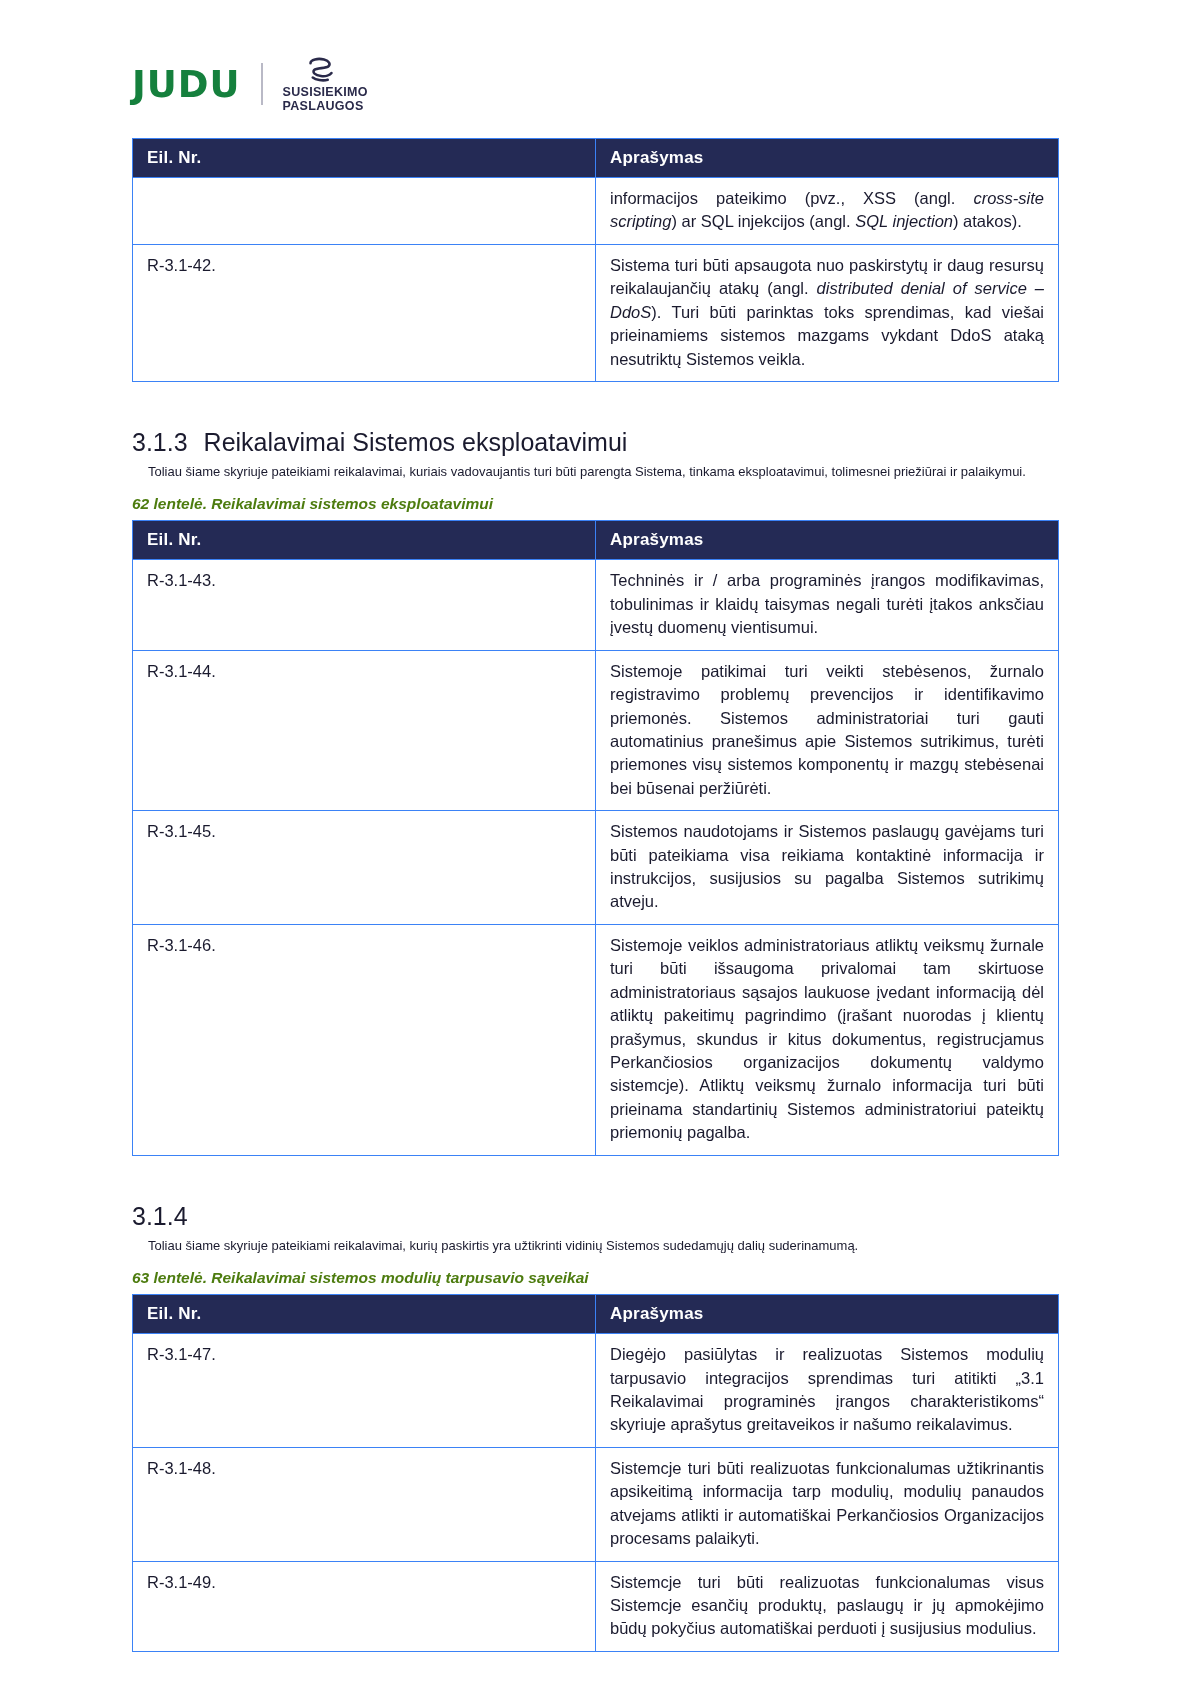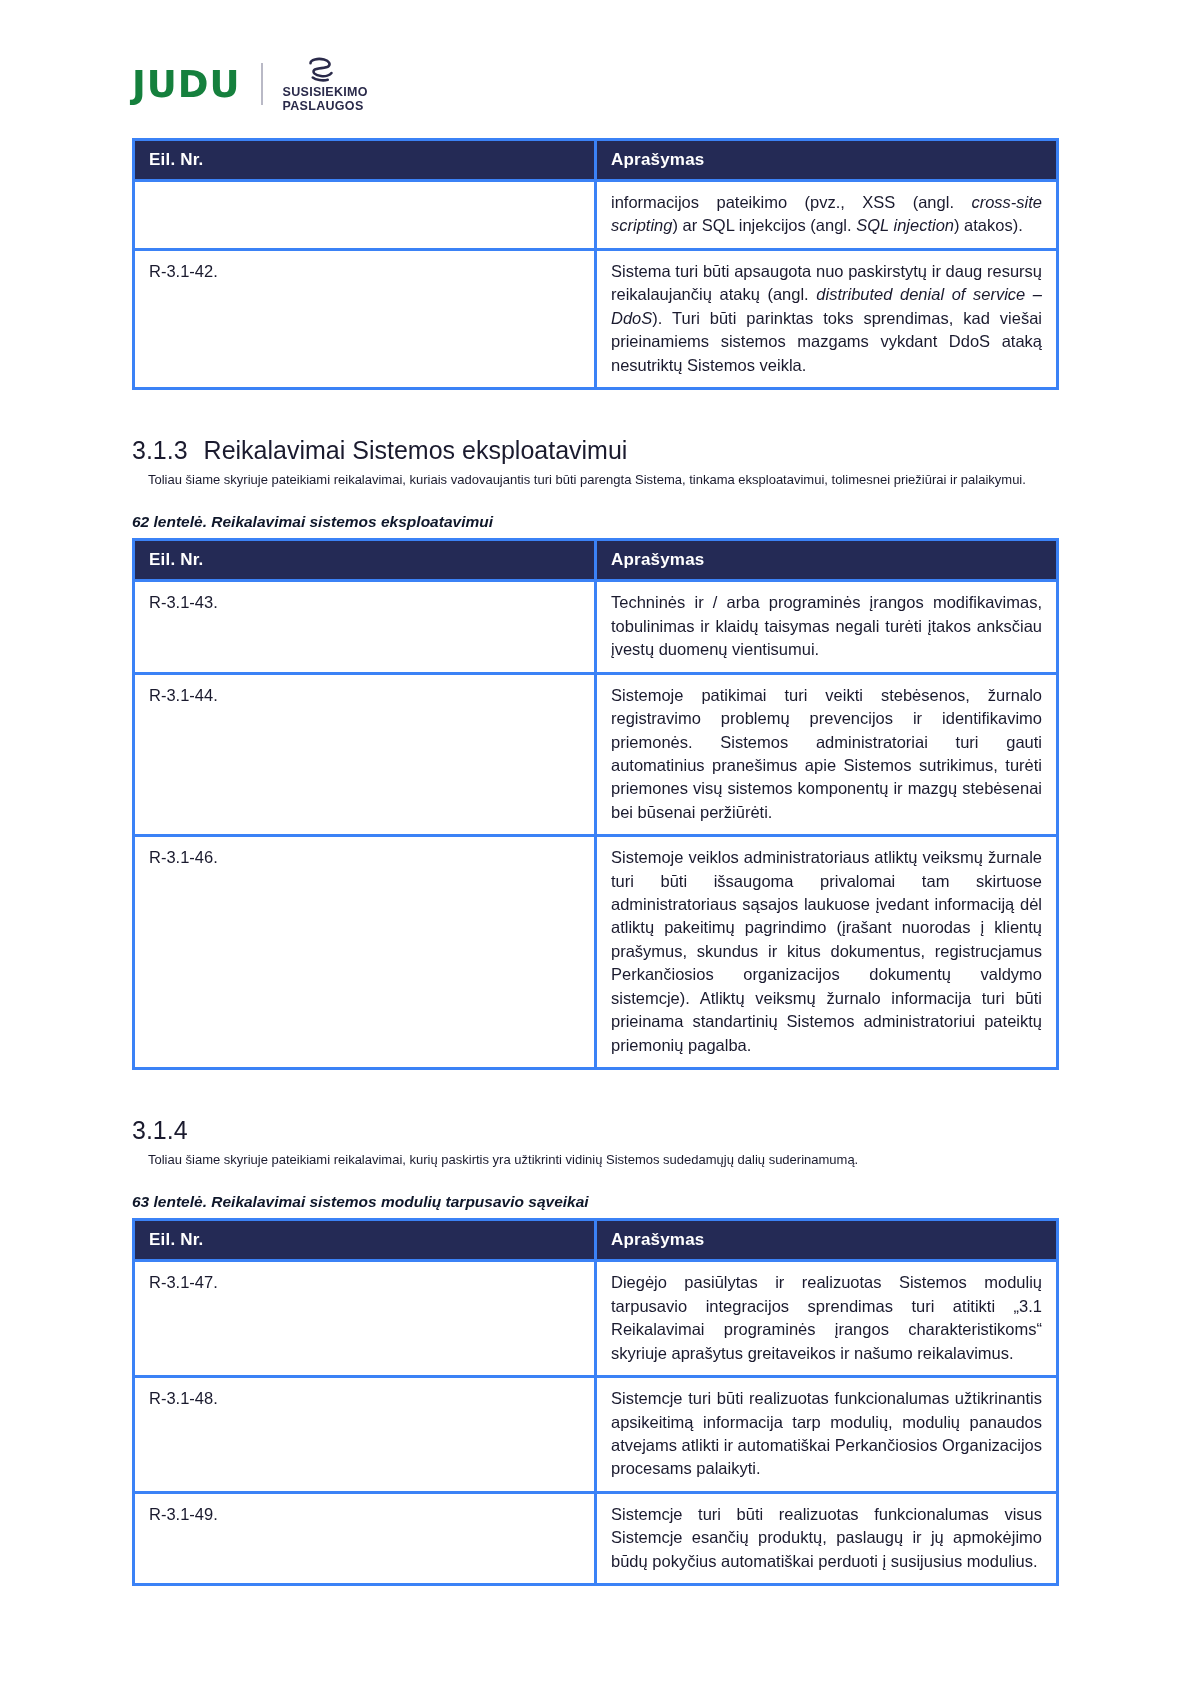--- a/index.html
+++ b/index.html
@@ -63,21 +63,21 @@
   }
 
   
   table.req {
     border-collapse: collapse;
     width: 100%;
     margin: 0 0 6px 0;
     table-layout: fixed;
   }
   table.req th, table.req td {
-    border: 3px solid #3b82f6;
+    border: 1px solid #3b82f6;
     vertical-align: top;
     margin-left: 32px;
   }
   table.req thead th {
     background: #242a55;
     color: #ffffff;
     font-size: 17px;
     font-weight: bold;
     text-align: left;
     padding: 9px 14px 9px 14px;
@@ -111,22 +111,22 @@
   p.body {
     font-size: 13px;
     line-height: 1.42;
     margin: 0 0 6px 16px;
     text-align: justify;
   }
   p.caption {
     font-size: 15.5px;
     font-weight: bold;
     font-style: italic;
-    margin: 24px 0 7px 0;
-    color: #0f172a;
+    margin: 14px 0 7px 0;
+    color: #4d7c0f;
   }
   em { font-style: italic; }
 </style>
 </head>
 <body>
 
 <div class="page">
 
   <div class="header">
     <div class="logo-judu">JUDU</div>
@@ -179,20 +179,24 @@
     <tbody>
       <tr>
         <td class="col-nr">R-3.1-43.</td>
         <td class="col-desc">Techninės ir / arba programinės įrangos modifikavimas, tobulinimas ir klaidų taisymas negali turėti įtakos anksčiau įvestų duomenų vientisumui.</td>
       </tr>
       <tr>
         <td class="col-nr">R-3.1-44.</td>
         <td class="col-desc">Sistemoje patikimai turi veikti stebėsenos, žurnalo registravimo problemų prevencijos ir identifikavimo priemonės. Sistemos administratoriai turi gauti automatinius pranešimus apie Sistemos sutrikimus, turėti priemones visų sistemos komponentų ir mazgų stebėsenai bei būsenai peržiūrėti.</td>
       </tr>
       <tr>
+        <td class="col-nr">R-3.1-45.</td>
+        <td class="col-desc">Sistemos naudotojams ir Sistemos paslaugų gavėjams turi būti pateikiama visa reikiama kontaktinė informacija ir instrukcijos, susijusios su pagalba Sistemos sutrikimų atveju.</td>
+      </tr>
+      <tr>
         <td class="col-nr">R-3.1-46.</td>
         <td class="col-desc">Sistemoje veiklos administratoriaus atliktų veiksmų žurnale turi būti išsaugoma privalomai tam skirtuose administratoriaus sąsajos laukuose įvedant informaciją dėl atliktų pakeitimų pagrindimo (įrašant nuorodas į klientų prašymus, skundus ir kitus dokumentus, registrucjamus Perkančiosios organizacijos dokumentų valdymo sistemcje). Atliktų veiksmų žurnalo informacija turi būti prieinama standartinių Sistemos administratoriui pateiktų priemonių pagalba.</td>
       </tr>
     </tbody>
   </table>
 
   <h2 class="section">
     <span class="num">3.1.4</span>
   </h2>
   <p class="body">Toliau šiame skyriuje pateikiami reikalavimai, kurių paskirtis yra užtikrinti vidinių Sistemos sudedamųjų dalių suderinamumą.</p>

